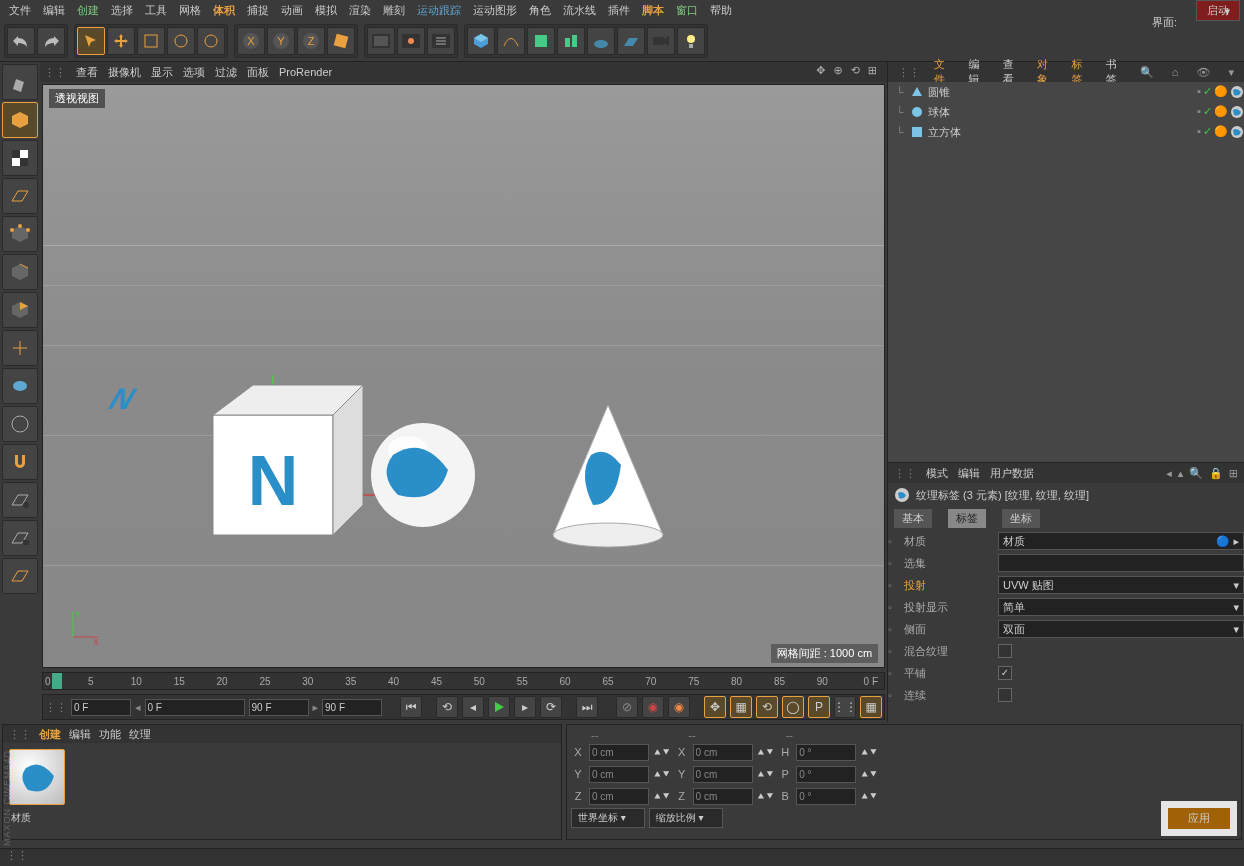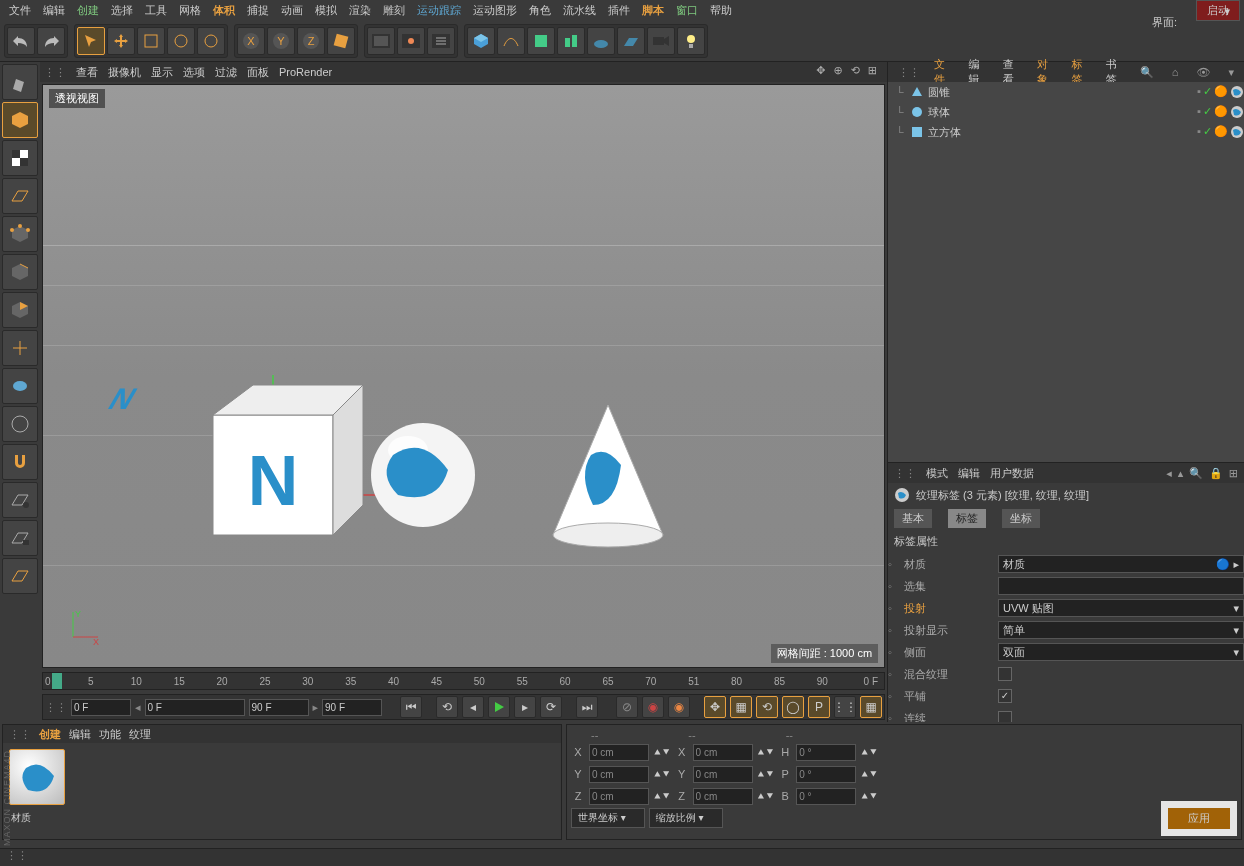--- a/index.html
+++ b/index.html
@@ -415,21 +415,21 @@
           <span class="tick">25</span>
           <span class="tick">30</span>
           <span class="tick">35</span>
           <span class="tick">40</span>
           <span class="tick">45</span>
           <span class="tick">50</span>
           <span class="tick">55</span>
           <span class="tick">60</span>
           <span class="tick">65</span>
           <span class="tick">70</span>
-          <span class="tick">51</span>
+          <span class="tick">75</span>
           <span class="tick">80</span>
           <span class="tick">85</span>
           <span class="tick">90</span>
         </div>
       <span style="padding:0 6px">0 F</span>
     </div>
 
     <div class="playbar">
       <span style="color:#888">⋮⋮</span>
       <input value="0 F" style="">
@@ -567,21 +567,20 @@
             <circle cx="8" cy="8" r="7" fill="#ccc"></circle>
             <path d="M4 6q4 -3 8 2q-2 5-7 3" fill="#2a8fc9"></path>
           </svg>
         <span>纹理标签 (3 元素) [纹理, 纹理, 纹理]</span>
       </div>
       <div class="attr-tabs">
         <span>基本</span>
         <span class="act">标签</span>
         <span>坐标</span>
       </div>
-      <div class="attr-section">标签属性</div>
 
       <div class="attr-row">
           <span class="bullet">◦</span>
           <span class="lbl">材质</span>
           <div class="val">
             <span>材质</span>
             <span style="margin-left:auto">🔵 ▸</span>
           </div>
         </div>
       <div class="attr-row">

